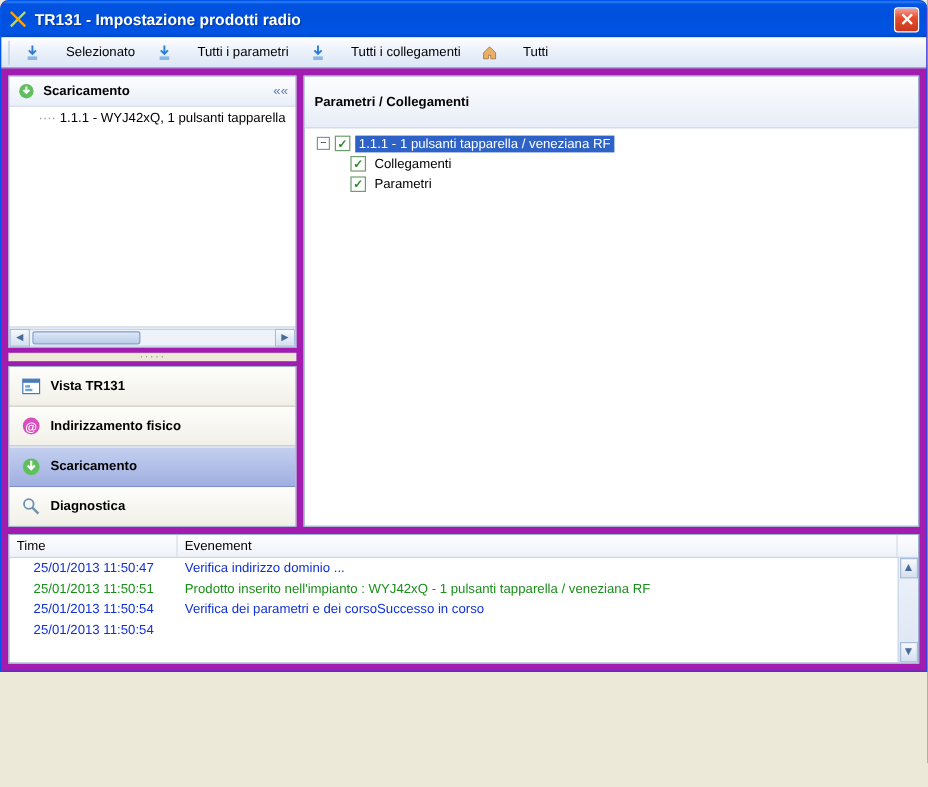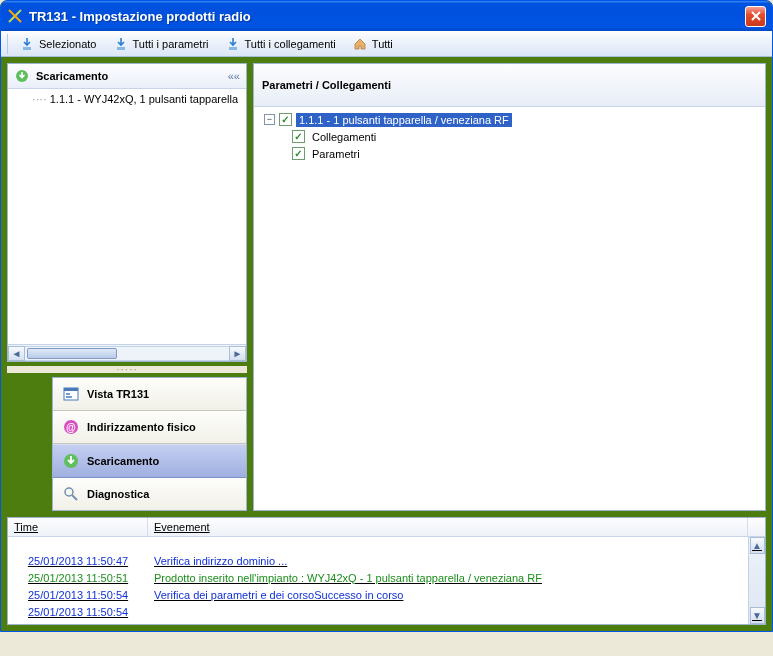--- a/index.html
+++ b/index.html
@@ -6,27 +6,27 @@
 body {
   font-family: Tahoma, Arial, sans-serif;
   font-size: 11px;
   background: #ece9d8;
   width: 773px;
   height: 656px;
   overflow: hidden;
 }
 .window {
   width: 773px;
-  height: 632px;
+  height: 560px;
   border: 1px solid #0055ea;
   border-radius: 7px 7px 0 0;
   overflow: hidden;
   display: flex;
   flex-direction: column;
-  background: #4d7c0f;
+  background: #a21caf;
 }
 .titlebar {
   background: linear-gradient(to bottom, #3f8cf3 0%, #0053e1 8%, #0050dd 40%, #0054e3 88%, #0048c5 100%);
   color: #fff;
   height: 30px;
   display: flex;
   align-items: center;
   padding: 0 6px;
   border-radius: 6px 6px 0 0;
 }
@@ -36,21 +36,21 @@
   width:21px; height:21px; background: linear-gradient(to bottom,#f5a09a,#e74d2e 40%,#c8381c);
   border:1px solid #fff; border-radius:3px; display:flex; align-items:center; justify-content:center;
   color:#fff; font-weight:bold; font-size:13px; cursor:pointer;
 }
 .toolbar {
   background: linear-gradient(to bottom,#fefefe 0%, #eef3fb 40%, #dbe6f6 100%);
   border-bottom:1px solid #a7bcd8;
   height:26px; display:flex; align-items:center; padding:0 4px; gap:2px;
 }
 .tool-btn {
-  display:flex; align-items:center; gap:4px; padding:3px 6px;
+  display:flex; align-items:center; gap:20px; padding:3px 6px;
   border:1px solid transparent; border-radius:2px; cursor:pointer;
   font-size:11px; color:#000;
 }
 .tool-icon { width:16px; height:16px; display:flex; align-items:center; justify-content:center; }
 .divider { width:1px; height:20px; background:#b8c8e0; margin:0 2px; }
 
 .main-area {
   flex:1; display:flex; padding:6px; gap:6px; min-height:0;
 }
 .left-col { width:240px; display:flex; flex-direction:column; gap:4px; min-height:0;}
@@ -75,21 +75,21 @@
   width:17px; height:15px; background:linear-gradient(to bottom,#f7f9fc,#d5e0ef);
   border:1px solid #a9bdd8; display:flex; align-items:center; justify-content:center;
   color:#4a6a9a; font-size:10px; cursor:pointer;
 }
 .hscroll .track { flex:1; position:relative; height:15px; background:#eef2f9; border-top:1px solid #c5d3e6; border-bottom:1px solid #c5d3e6;}
 .hscroll .thumb { position:absolute; left:2px; top:1px; height:11px; width:90px; background:linear-gradient(to bottom,#dfe9f7,#b9cce8); border:1px solid #7f9bc4; border-radius:2px;}
 
 .gripper { height:7px; background:#ece9d8; display:flex; align-items:center; justify-content:center; cursor:ns-resize;}
 .gripper::before { content:"·····"; color:#999; letter-spacing:1px; font-size:10px;}
 
-.nav-list { border:1px solid #9db3d0; background:#f5f4ef;margin-left:45px; }
+.nav-list { border:1px solid #9db3d0; background:#f5f4ef; }
 .nav-item {
   display:flex; align-items:center; gap:8px; padding:8px 10px;
   border-bottom:1px solid #c8c6ba; font-weight:bold; font-size:11px;
   background:linear-gradient(to bottom,#fdfdfb,#f1f0e8); cursor:pointer;
 }
 .nav-item:last-child { border-bottom:none; }
 .nav-item.selected {
   background:linear-gradient(to bottom,#c4cff0,#9fafe0);
   border-top:1px solid #d7dff4; border-bottom:1px solid #7e90c6;
 }
@@ -119,21 +119,21 @@
   display:inline-flex; align-items:center; justify-content:center; margin-right:4px;
 }
 .tree-check.checked::after {
   content:"✓"; color:#2a8a2a; font-size:10px; font-weight:bold;
 }
 .tree-label { padding:1px 3px; white-space:nowrap; }
 .tree-label.selected { background:#2f62c6; color:#fff; }
 
 .log-area {
   margin:0 6px 6px 6px; border:1px solid #9db3d0; background:#fff;
-  display:flex; flex-direction:column; height:108px;text-decoration:underline;
+  display:flex; flex-direction:column; height:108px;
 }
 .log-head {
   display:flex; background:linear-gradient(to bottom,#fdfdfe,#eef2f9);
   border-bottom:1px solid #c8d4e8;
 }
 .log-col-h {
   padding:3px 6px; font-weight:normal; border-right:1px solid #d4ddea;
   font-size:11px; text-align:left; cursor:pointer;
 }
 .log-col-h.time { width:140px; }
@@ -141,21 +141,21 @@
 .log-vscroll {
   width:17px; background:linear-gradient(to bottom,#eef2f9,#dde6f3);
   border-left:1px solid #c5d3e6; display:flex; flex-direction:column; align-items:center;
 }
 .log-vscroll .varrow {
   width:15px; height:17px; background:linear-gradient(to bottom,#f7f9fc,#d5e0ef);
   border:1px solid #a9bdd8; display:flex; align-items:center; justify-content:center;
   color:#4a6a9a; font-size:10px; cursor:pointer;
 }
 .log-body-wrap { display:flex; flex:1; min-height:0;}
-.log-rows { flex:1; overflow:auto;margin-top:15px;}
+.log-rows { flex:1; overflow:auto;}
 .log-row { display:flex; height:17px; align-items:center; }
 .log-cell { padding:1px 6px; white-space:nowrap; }
 .log-cell.time { width:140px; padding-left:20px; }
 .log-cell.event { flex:1; }
 .c-blue { color:#1030d8; }
 .c-green { color:#1a8e1a; }
 </style>
 </head>
 <body>
 

